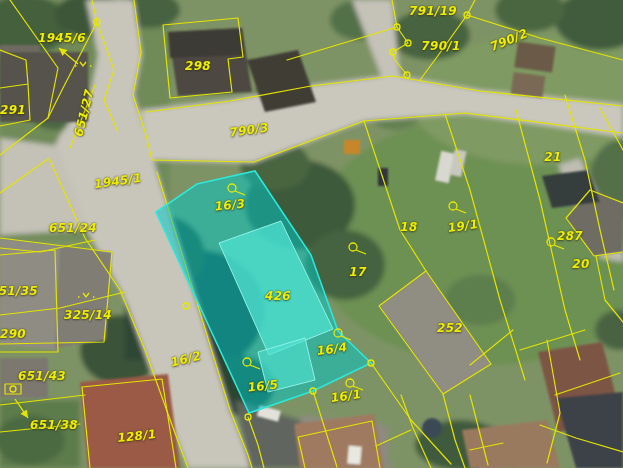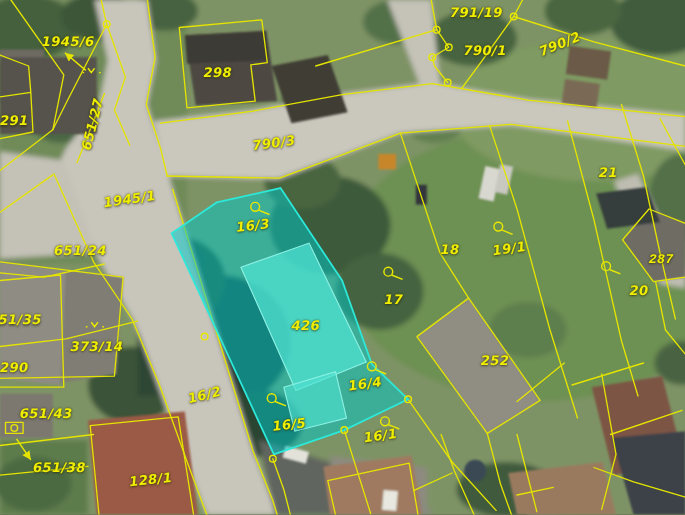--- a/index.html
+++ b/index.html
@@ -210,25 +210,25 @@
       <div class="plabel" style="left: 509px; top: 40px; transform: translate(-50%, -50%) rotate(-22deg); color: rgb(240, 238, 0);">790/2</div>
       <div class="plabel" style="left: 13px; top: 110px; transform: translate(-50%, -50%) rotate(0deg); color: rgb(240, 238, 0);">291</div>
       <div class="plabel" style="left: 84px; top: 113px; transform: translate(-50%, -50%) rotate(-76deg); color: rgb(240, 238, 0);">651/27</div>
       <div class="plabel" style="left: 249px; top: 130px; transform: translate(-50%, -50%) rotate(-8deg); color: rgb(240, 238, 0);">790/3</div>
       <div class="plabel" style="left: 118px; top: 181px; transform: translate(-50%, -50%) rotate(-8deg); color: rgb(240, 238, 0);">1945/1</div>
       <div class="plabel" style="left: 553px; top: 157px; transform: translate(-50%, -50%) rotate(0deg); color: rgb(240, 238, 0);">21</div>
       <div class="plabel" style="left: 73px; top: 228px; transform: translate(-50%, -50%) rotate(0deg); color: rgb(240, 238, 0);">651/24</div>
       <div class="plabel" style="left: 230px; top: 205px; transform: translate(-50%, -50%) rotate(-6deg); color: rgb(240, 238, 0);">16/3</div>
       <div class="plabel" style="left: 409px; top: 227px; transform: translate(-50%, -50%) rotate(0deg); color: rgb(240, 238, 0);">18</div>
       <div class="plabel" style="left: 463px; top: 226px; transform: translate(-50%, -50%) rotate(-8deg); color: rgb(240, 238, 0);">19/1</div>
-      <div class="plabel" style="left: 601px; top: 236px; transform: translate(-50%, -50%) rotate(0deg); color: rgb(240, 238, 0); font-family: Liberation Mono, monospace;">287</div>
+      <div class="plabel" style="left: 570px; top: 236px; transform: translate(-50%, -50%) rotate(0deg); color: rgb(240, 238, 0);">287</div>
       <div class="plabel" style="left: 358px; top: 272px; transform: translate(-50%, -50%) rotate(0deg); color: rgb(240, 238, 0); font-style: italic;">17</div>
       <div class="plabel" style="left: 551px; top: 264px; transform: translate(-50%, -50%) rotate(0deg); color: rgb(240, 238, 0); margin-left: 30px;">20</div>
       <div class="plabel" style="left: 14px; top: 291px; transform: translate(-50%, -50%) rotate(0deg); color: rgb(240, 238, 0);">651/35</div>
-      <div class="plabel" style="left: 88px; top: 315px; transform: translate(-50%, -50%) rotate(0deg); color: rgb(240, 238, 0);">373/14</div>
+      <div class="plabel" style="left: 88px; top: 315px; transform: translate(-50%, -50%) rotate(0deg); color: rgb(240, 238, 0);">325/14</div>
       <div class="plabel" style="left: 13px; top: 334px; transform: translate(-50%, -50%) rotate(0deg); color: rgb(240, 238, 0);">290</div>
       <div class="plabel" style="left: 278px; top: 296px; transform: translate(-50%, -50%) rotate(0deg); color: rgb(240, 238, 0); text-align: right;">426</div>
       <div class="plabel" style="left: 437px; top: 328px; transform: translate(-50%, -50%) rotate(0deg); color: rgb(240, 238, 0); margin-left: 13px;">252</div>
       <div class="plabel" style="left: 332px; top: 349px; transform: translate(-50%, -50%) rotate(-8deg); color: rgb(240, 238, 0);">16/4</div>
       <div class="plabel" style="left: 186px; top: 359px; transform: translate(-50%, -50%) rotate(-14deg); color: rgb(240, 238, 0);">16/2</div>
       <div class="plabel" style="left: 42px; top: 376px; transform: translate(-50%, -50%) rotate(0deg); color: rgb(240, 238, 0);">651/43</div>
       <div class="plabel" style="left: 263px; top: 386px; transform: translate(-50%, -50%) rotate(-6deg); color: rgb(240, 238, 0);">16/5</div>
       <div class="plabel" style="left: 346px; top: 396px; transform: translate(-50%, -50%) rotate(-8deg); color: rgb(240, 238, 0);">16/1</div>
       <div class="plabel" style="left: 54px; top: 425px; transform: translate(-50%, -50%) rotate(0deg); color: rgb(240, 238, 0);">651/38</div>
       <div class="plabel" style="left: 137px; top: 436px; transform: translate(-50%, -50%) rotate(-6deg); color: rgb(240, 238, 0);">128/1</div>

